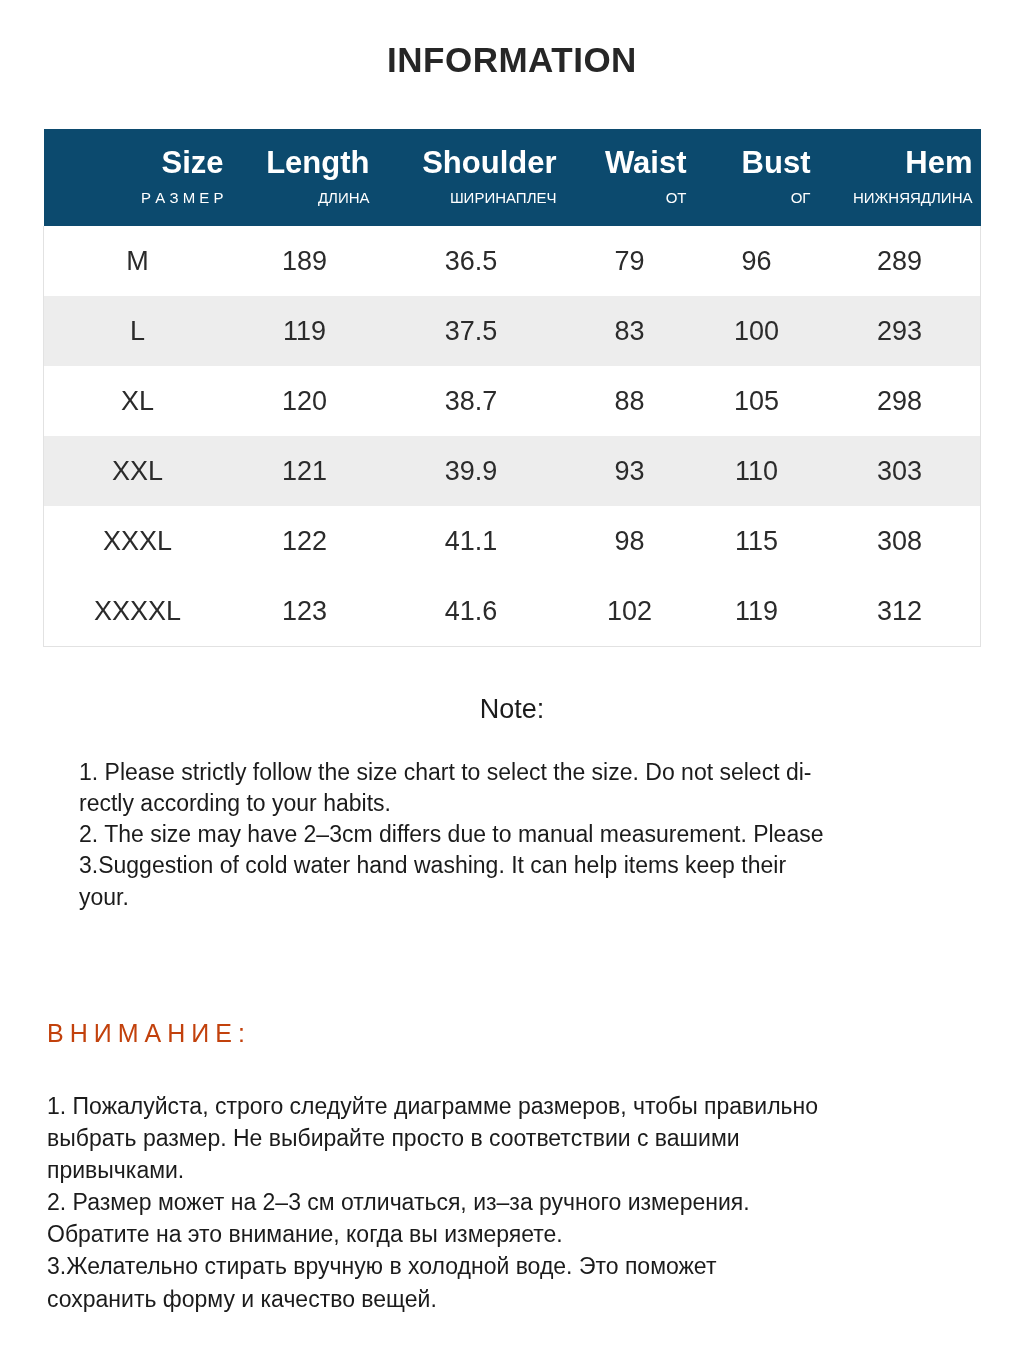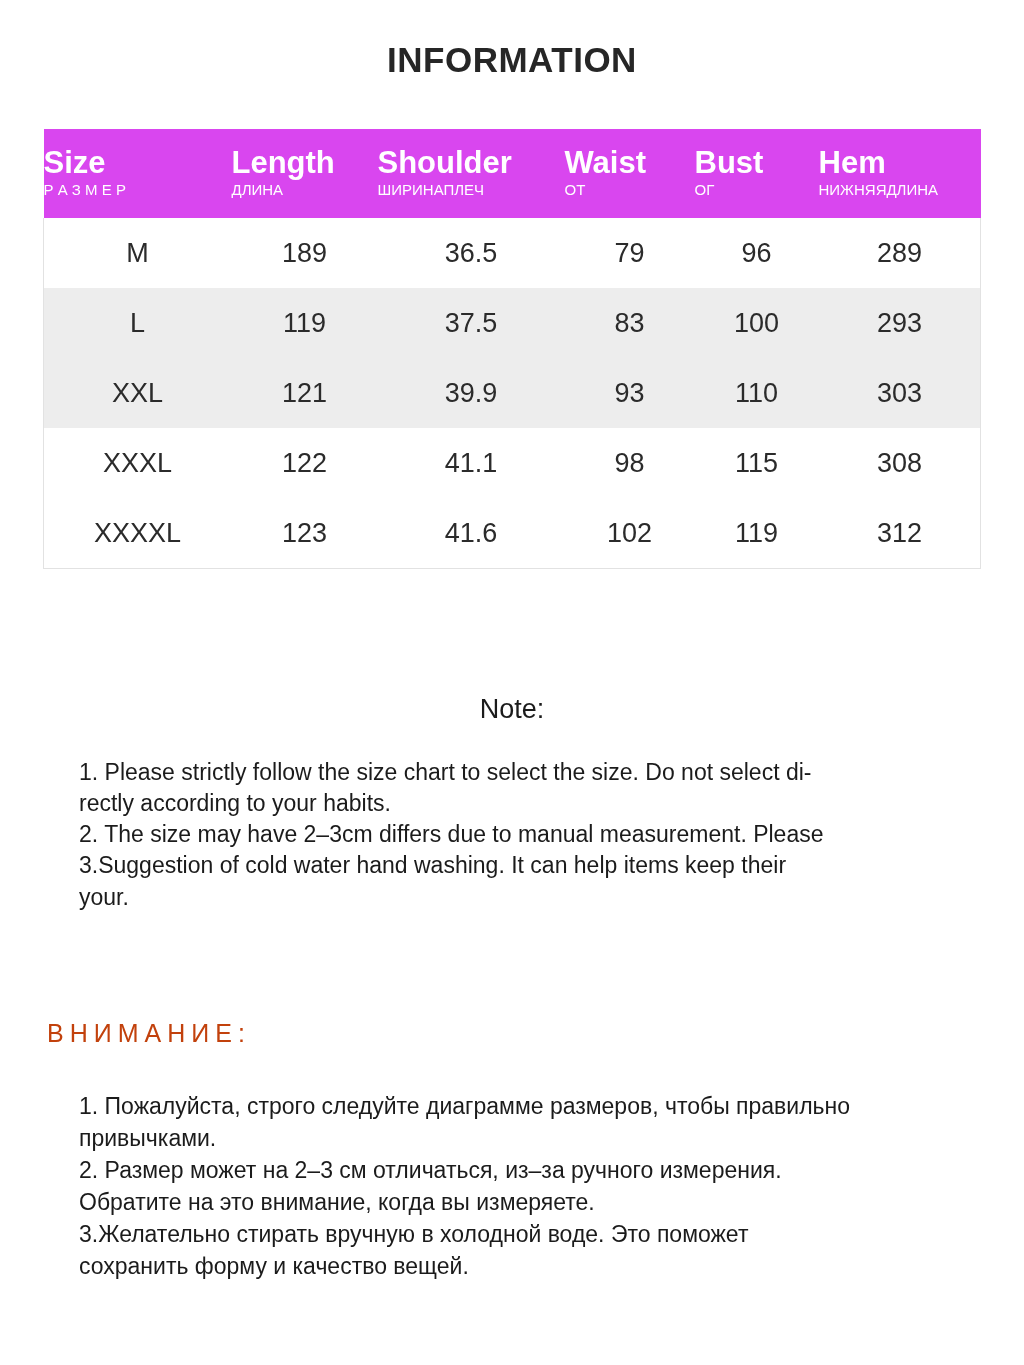--- a/index.html
+++ b/index.html
@@ -50,24 +50,24 @@
   }
   table.size-table col.c-size     { width: 188px; }
   table.size-table col.c-length   { width: 146px; }
   table.size-table col.c-shoulder { width: 187px; }
   table.size-table col.c-waist    { width: 130px; }
   table.size-table col.c-bust     { width: 124px; }
   table.size-table col.c-hem      { width: 162px; }
 
   thead tr.head-main th,
   thead tr.head-sub th {
-    background: #d946ef;
+    background: #0c4a6e;
     color: #ffffff;
-    text-align: left;
-    padding: 0;
+    text-align: right;
+    padding: 8px;
     border: none;
   }
   thead tr.head-main th {
     font-size: 31px;
     font-weight: 700;
     padding-top: 18px;
     padding-bottom: 2px;
     line-height: 1.05;
   }
   thead tr.head-sub th {
@@ -145,21 +145,20 @@
     line-height: 1.1;
   }
   .ru-body {
     font-size: 23px;
     line-height: 1.4;
     color: #1b1b1b;
     margin: 0;
   }
   .ru-body .ln {
     display: block;
-    margin-left: 32px;
   }
 </style>
 </head>
 <body>
 
 <div class="page">
 
   <div class="title">INFORMATION</div>
 
   <div class="size-table-wrap">
@@ -200,20 +199,28 @@
             <td>289</td>
           </tr>
           <tr class="stripe">
             <td class="size-cell">L</td>
             <td>119</td>
             <td>37.5</td>
             <td>83</td>
             <td>100</td>
             <td>293</td>
           </tr>
+          <tr>
+            <td class="size-cell">XL</td>
+            <td>120</td>
+            <td>38.7</td>
+            <td>88</td>
+            <td>105</td>
+            <td>298</td>
+          </tr>
           <tr class="stripe">
             <td class="size-cell">XXL</td>
             <td>121</td>
             <td>39.9</td>
             <td>93</td>
             <td>110</td>
             <td>303</td>
           </tr>
           <tr>
             <td class="size-cell">XXXL</td>
@@ -243,20 +250,21 @@
         <span class="ln">2. The size may have 2–3cm differs due to manual measurement. Please</span>
         <span class="ln">3.Suggestion of cold water hand washing. It can help items keep their</span>
         <span class="ln">your.</span>
       </p>
   </div>
 
   <div class="ru-block">
     <p class="ru-heading">ВНИМАНИЕ:</p>
     <p class="ru-body" id="notes-ru-body">
         <span class="ln">1. Пожалуйста, строго следуйте диаграмме размеров, чтобы правильно</span>
+        <span class="ln">выбрать размер. Не выбирайте просто в соответствии с вашими</span>
         <span class="ln">привычками.</span>
         <span class="ln">2. Размер может на 2–3 см отличаться, из–за ручного измерения.</span>
         <span class="ln">Обратите на это внимание, когда вы измеряете.</span>
         <span class="ln">3.Желательно стирать вручную в холодной воде. Это поможет</span>
         <span class="ln">сохранить форму и качество вещей.</span>
       </p>
   </div>
 
 </div>
 

